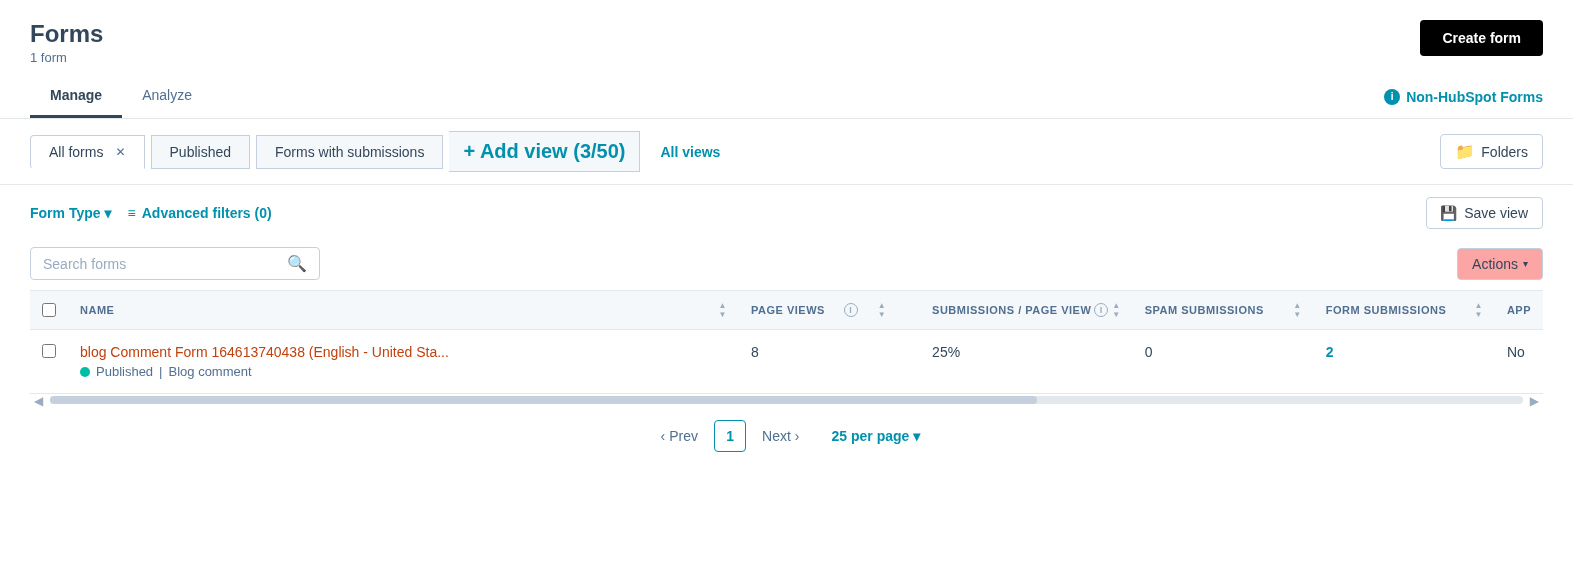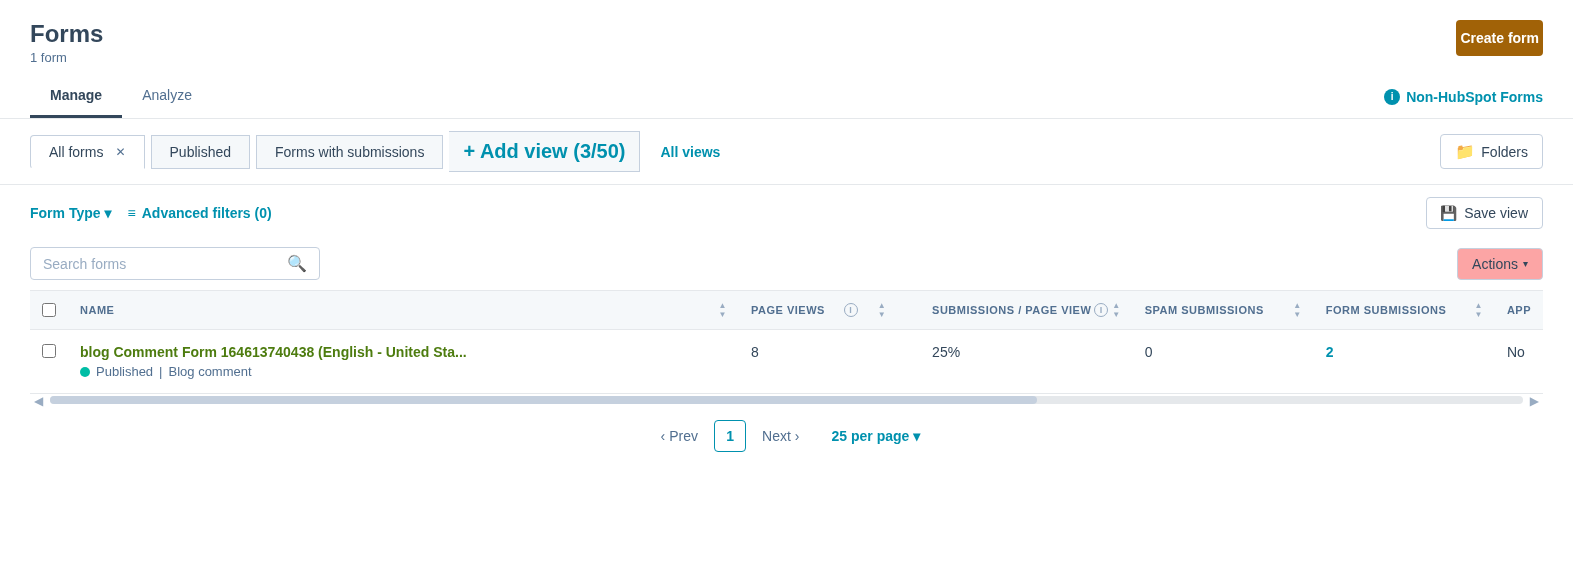--- a/index.html
+++ b/index.html
@@ -4,21 +4,21 @@
   <style>
     * { box-sizing: border-box; margin: 0; padding: 0; }
     body { font-family: -apple-system, BlinkMacSystemFont, 'Segoe UI', Helvetica, Arial, sans-serif; background: #fff; color: #33475b; font-size: 14px; }
 
     .page-wrapper { width: 1573px; min-height: 563px; background: #fff; overflow: hidden; }
 
     
     .page-header { display: flex; justify-content: space-between; align-items: flex-start; padding: 20px 30px 10px 30px; }
     .page-title { font-size: 24px; font-weight: 700; color: #33475b; }
     .page-subtitle { font-size: 13px; color: #516f90; margin-top: 2px; }
-    .create-form-btn { background: #a16207; color: #fff; border: none; border-radius: 4px; padding: 10px 4px; font-size: 14px; font-weight: 600; cursor: pointer; white-space: nowrap; }
+    .create-form-btn { background: #000000; color: #fff; border: none; border-radius: 4px; padding: 10px 22px; font-size: 14px; font-weight: 600; cursor: pointer; white-space: nowrap; }
 
     
     .tabs-row { display: flex; align-items: center; justify-content: space-between; padding: 0 30px; border-bottom: 1px solid #e5e8eb; }
     .tabs-left { display: flex; gap: 0; }
     .tab { padding: 12px 20px; font-size: 14px; color: #516f90; cursor: pointer; border-bottom: 3px solid transparent; font-weight: 500; }
     .tab.active { color: #33475b; border-bottom: 3px solid #33475b; font-weight: 600; }
     .tabs-right { display: flex; align-items: center; gap: 6px; color: #0091ae; font-size: 14px; font-weight: 600; cursor: pointer; }
     .tabs-right .info-icon { width: 16px; height: 16px; border-radius: 50%; background: #0091ae; color: #fff; font-size: 10px; display: inline-flex; align-items: center; justify-content: center; font-weight: 700; }
 
     
@@ -53,21 +53,21 @@
     .table-container { padding: 0 30px; overflow: hidden; }
     table { width: 100%; border-collapse: collapse; }
     thead tr { background: #f5f8fa; border-top: 1px solid #e5e8eb; border-bottom: 1px solid #e5e8eb; }
     th { padding: 10px 12px; font-size: 11px; font-weight: 700; color: #516f90; text-transform: uppercase; letter-spacing: 0.5px; text-align: left; white-space: nowrap; }
     th .sort-arrows { display: inline-flex; flex-direction: column; margin-left: 4px; font-size: 8px; color: #99acc2; vertical-align: middle; }
     th .info-i { display: inline-flex; align-items: center; justify-content: center; width: 14px; height: 14px; border-radius: 50%; border: 1px solid #99acc2; font-size: 9px; color: #99acc2; margin-left: 3px; vertical-align: middle; }
     td { padding: 14px 12px; font-size: 14px; color: #33475b; border-bottom: 1px solid #e5e8eb; vertical-align: top; }
     .checkbox-col { width: 40px; }
     .checkbox-cell { display: flex; align-items: center; justify-content: center; }
     input[type="checkbox"] { width: 14px; height: 14px; cursor: pointer; }
-    .form-name-link { color: #4d7c0f; font-weight: 700; font-size: 14px; text-decoration: none; cursor: pointer; }
+    .form-name-link { color: #c2410c; font-weight: 400; font-size: 14px; text-decoration: none; cursor: pointer; }
     .form-meta { display: flex; align-items: center; gap: 6px; margin-top: 4px; font-size: 13px; color: #516f90; }
     .status-dot { width: 10px; height: 10px; border-radius: 50%; background: #00bda5; display: inline-block; }
     .form-submissions-link { color: #0091ae; font-weight: 700; font-size: 14px; }
 
     
     .scrollbar-row { padding: 0 30px; margin-top: 2px; }
     .scrollbar-track { height: 8px; background: #e5e8eb; border-radius: 4px; position: relative; }
     .scrollbar-thumb { height: 8px; background: #c5d0de; border-radius: 4px; width: 67%; position: absolute; left: 0; }
     .scroll-arrow-left { position: absolute; left: -16px; top: -2px; font-size: 12px; color: #99acc2; cursor: pointer; }
     .scroll-arrow-right { position: absolute; right: -16px; top: -2px; font-size: 12px; color: #99acc2; cursor: pointer; }

